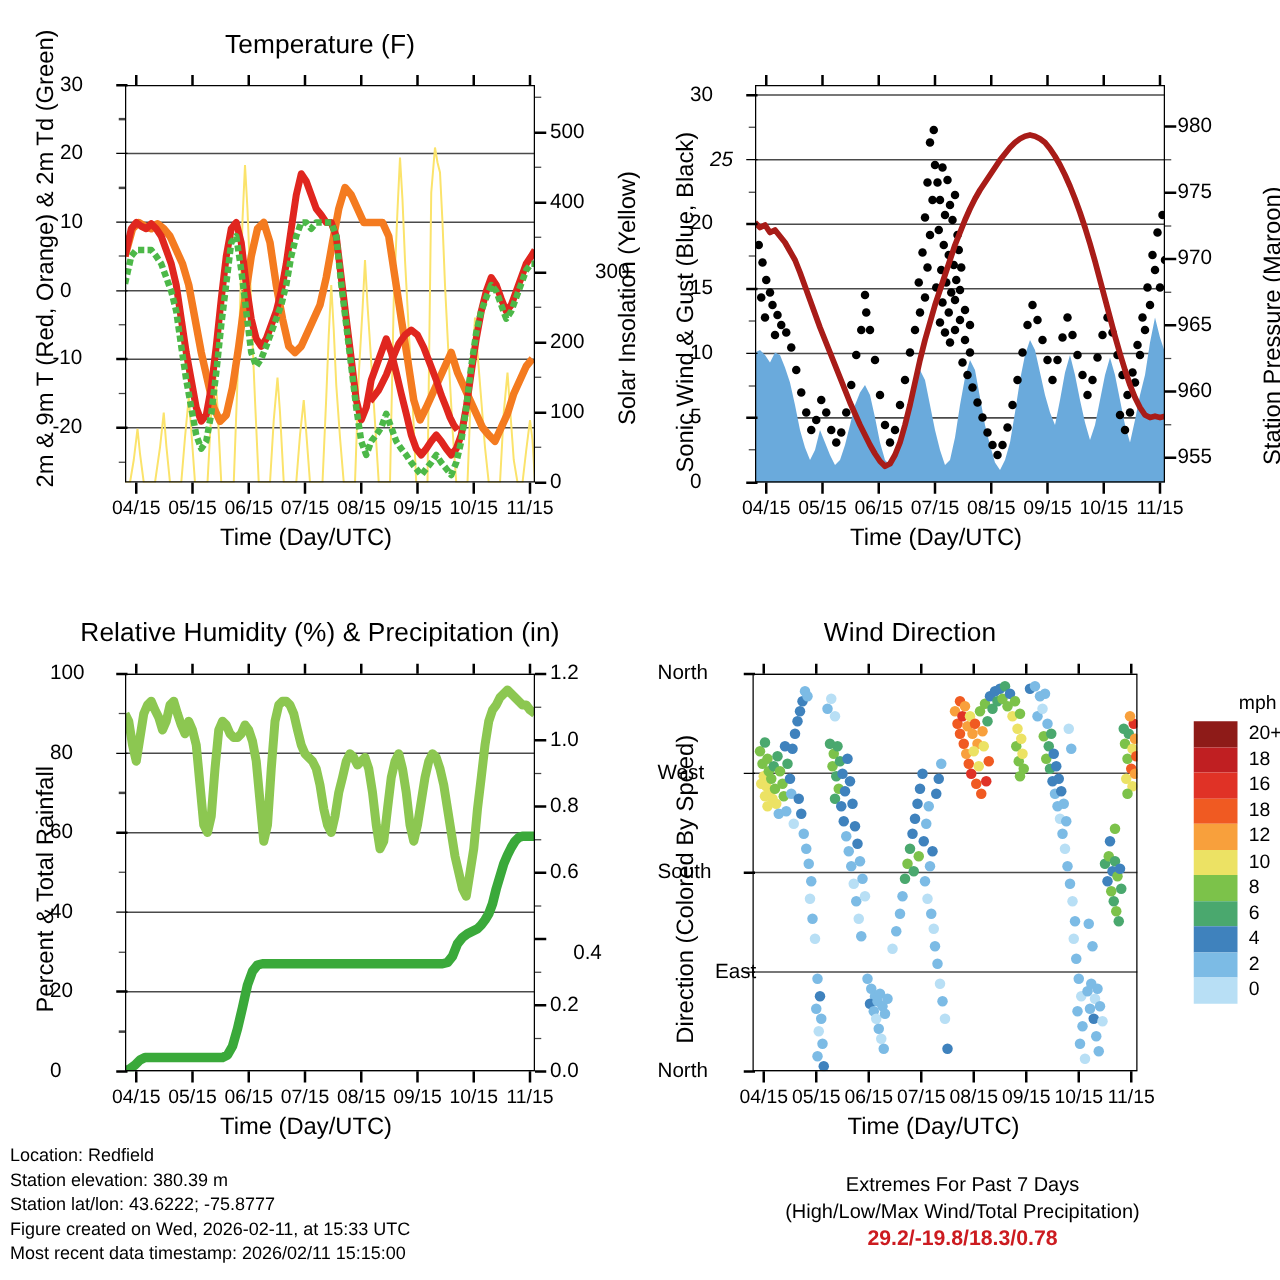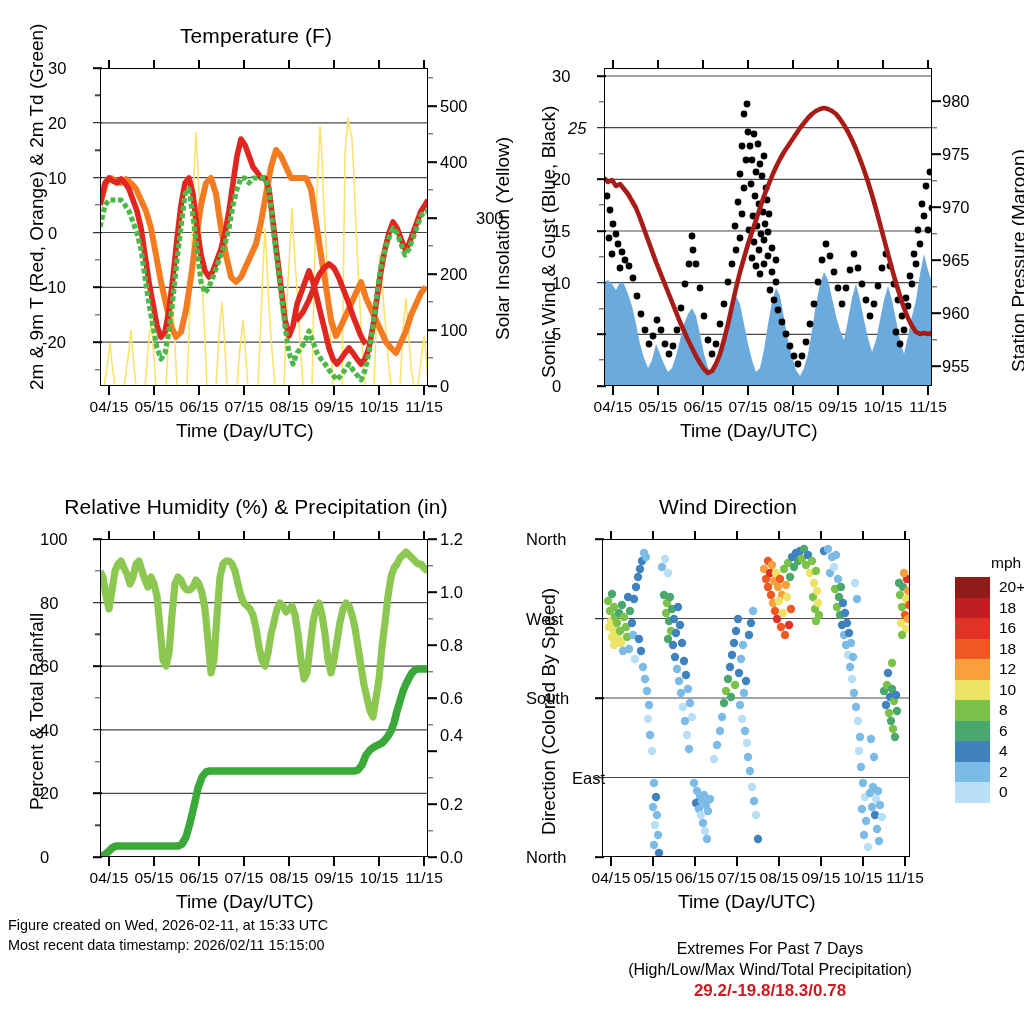--- a/index.html
+++ b/index.html
@@ -496,21 +496,21 @@
     <div class="ytickmark" style="top:402px;left:93px;"></div>
     <div class="ytickmark minor" style="top:115.8px;left:95px;"></div>
     <div class="ytickmark minor" style="top:179.4px;left:95px;"></div>
     <div class="ytickmark minor" style="top:243px;left:95px;"></div>
     <div class="ytickmark minor" style="top:306.6px;left:95px;"></div>
     <div class="ytickmark minor" style="top:370.2px;left:95px;"></div>
   </div>
   <div>
     <div class="ytick" style="top:402px;left:440px;width:60px;text-align:left;">0.0</div>
     <div class="ytick" style="top:349px;left:440px;width:60px;text-align:left;">0.2</div>
-    <div class="ytick" style="top:280px;left:440px;width:60px;text-align:left;">0.4</div>
+    <div class="ytick" style="top:308px;left:440px;width:60px;text-align:center;">0.4</div>
     <div class="ytick" style="top:243px;left:440px;width:60px;text-align:left;">0.6</div>
     <div class="ytick" style="top:190px;left:440px;width:60px;text-align:left;">0.8</div>
     <div class="ytick" style="top:137px;left:440px;width:60px;text-align:left;">1.0</div>
     <div class="ytick" style="top:84px;left:440px;width:60px;text-align:left;">1.2</div>
     <div class="ytickmark" style="top:402px;left:428px;"></div>
     <div class="ytickmark" style="top:349px;left:428px;"></div>
     <div class="ytickmark" style="top:296px;left:428px;"></div>
     <div class="ytickmark" style="top:243px;left:428px;"></div>
     <div class="ytickmark" style="top:190px;left:428px;"></div>
     <div class="ytickmark" style="top:137px;left:428px;"></div>
@@ -892,20 +892,23 @@
       <div class="cb-label" style="position:absolute;left:44px;top:125px;">8</div>
       <div class="cb-label" style="position:absolute;left:44px;top:145.5px;">6</div>
       <div class="cb-label" style="position:absolute;left:44px;top:166px;">4</div>
       <div class="cb-label" style="position:absolute;left:44px;top:186.5px;">2</div>
       <div class="cb-label" style="position:absolute;left:44px;top:207px;">0</div>
     </div>
   </div>
 </div>
 
 <div style="position:absolute;left:8px;top:916px;">
+  <div class="footer-line">Location: Redfield</div>
+  <div class="footer-line">Station elevation: 380.39 m</div>
+  <div class="footer-line">Station lat/lon: 43.6222; -75.8777</div>
   <div class="footer-line">Figure created on Wed, 2026-02-11, at 15:33 UTC</div>
   <div class="footer-line">Most recent data timestamp: 2026/02/11 15:15:00</div>
 </div>
 
 <div class="extremes" style="position:absolute;left:560px;top:938px;width:420px;">
   <div>Extremes For Past 7 Days</div>
   <div>(High/Low/Max Wind/Total Precipitation)</div>
   <div class="val">29.2/-19.8/18.3/0.78</div>
 </div>
 

